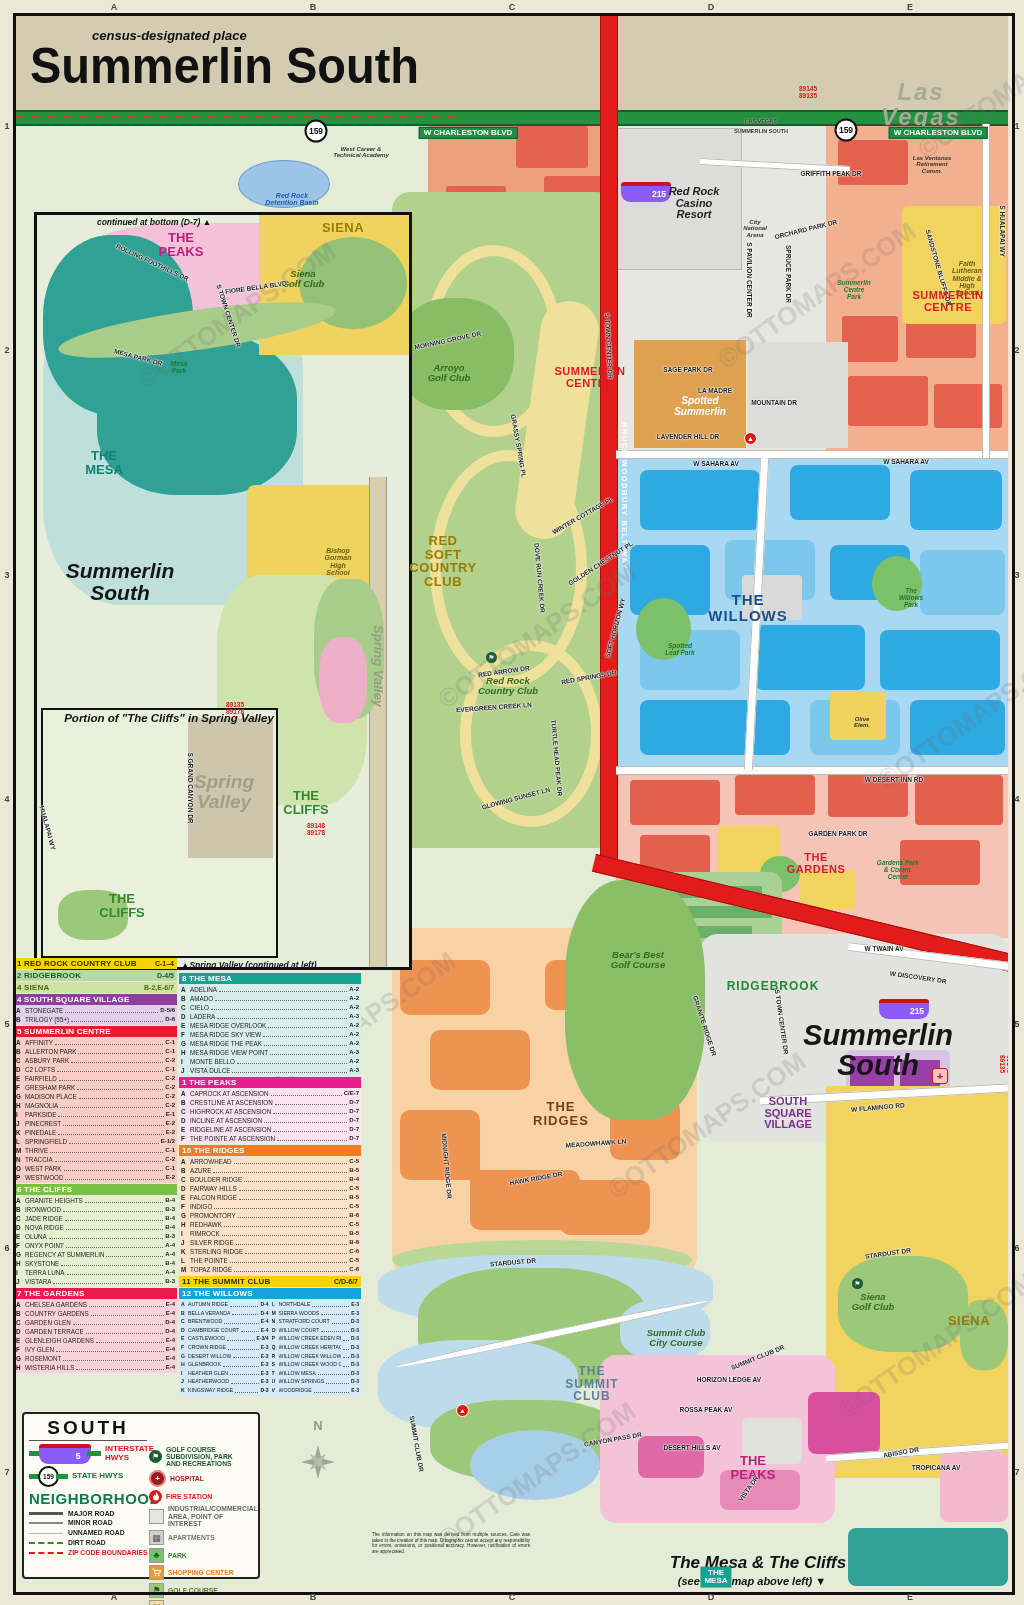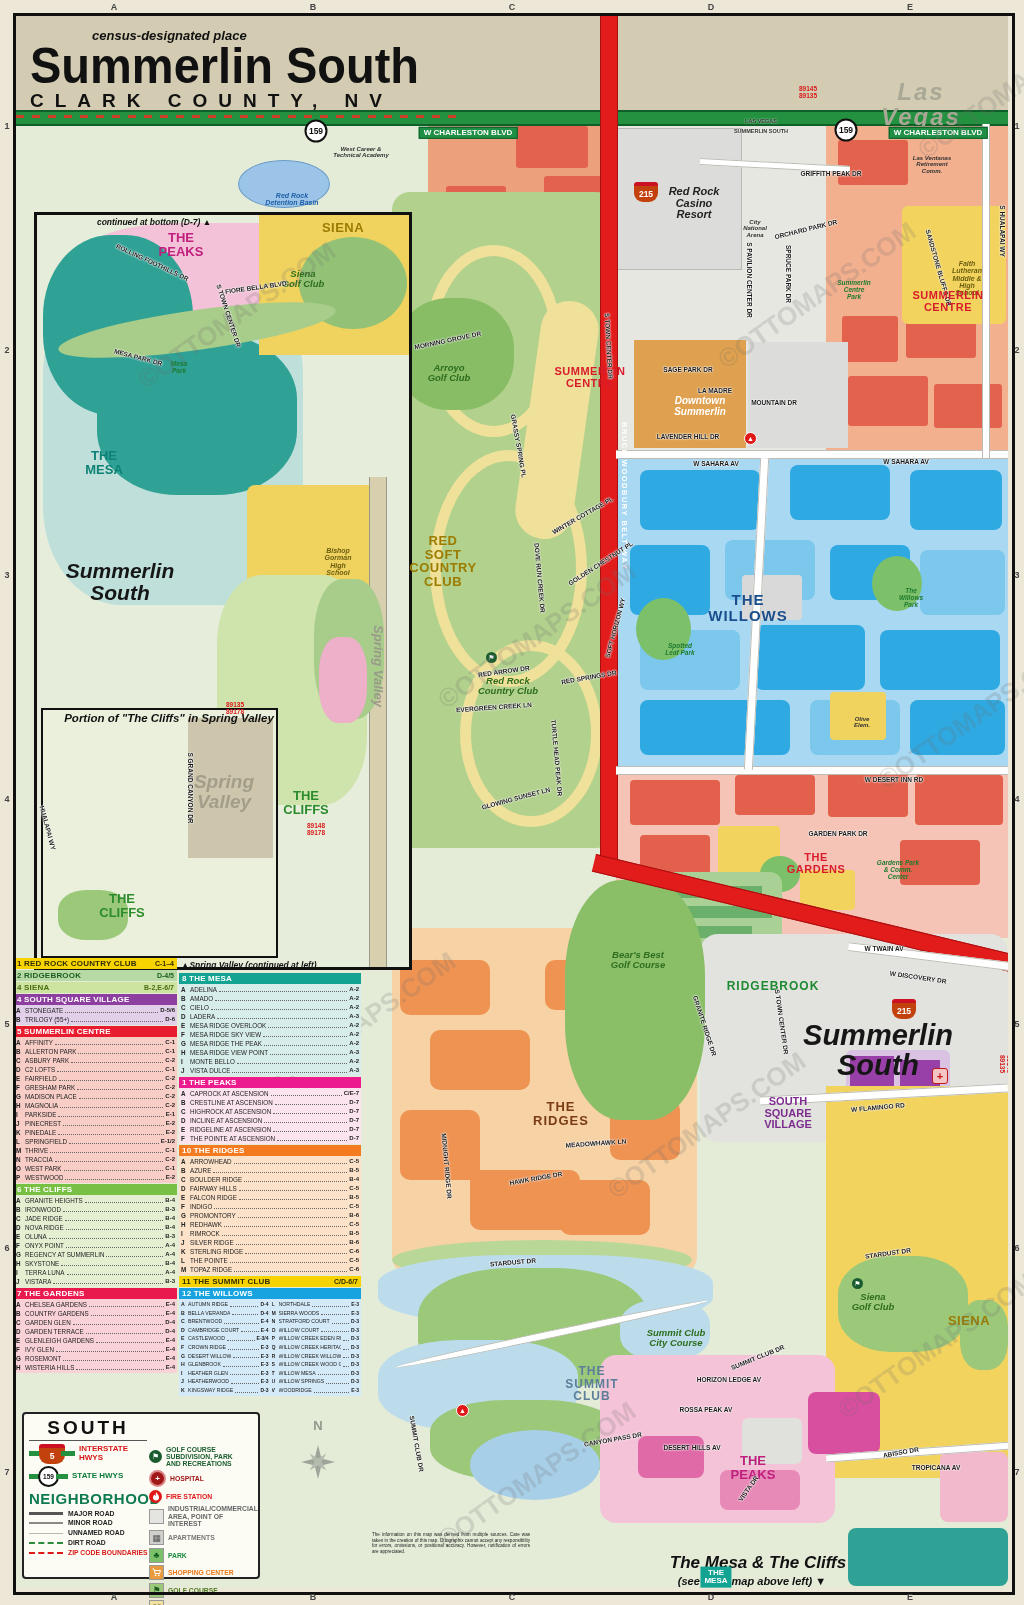--- a/index.html
+++ b/index.html
@@ -9,21 +9,21 @@
   #map-border{position:absolute;left:13px;top:13px;width:996px;height:1576px;border:3px solid #101010;pointer-events:none;z-index:40;}
   .rg{position:absolute;}
   .ring{position:absolute;background:transparent;border:11px solid #efe09a;border-radius:50%;}
   
   .ml{position:absolute;transform:translate(-50%,-50%);white-space:pre-line;text-align:center;z-index:12;line-height:1.05;}
   .road{font-size:6.5px;font-weight:bold;color:#191919;text-shadow:0 0 2px #fff,0 0 2px #fff,0 0 1px #fff;white-space:pre;}
   .tiny-bound{font-size:5.5px;font-weight:bold;color:#333;text-shadow:0 0 2px #fff;}
   .green-bar{background:#1f8f45;border:1px solid #0c5c28;color:#fff;font-weight:bold;font-size:8px;padding:1px 4px;white-space:nowrap;}
   .beltway{color:#fff;font-weight:bold;font-size:7.5px;letter-spacing:1.5px;white-space:nowrap;}
   .shield-state{background:#fff;border:2px solid #111;border-radius:50%;width:19px;height:19px;display:flex;align-items:center;justify-content:center;font-size:8.5px;font-weight:bold;color:#111;}
-  .shield-int{width:24px;height:16px;background:#c2410c;color:#fff;font-weight:bold;font-size:8.5px;border-radius:3px 3px 9px 9px;border-top:4px solid #cc1122;display:flex;align-items:center;justify-content:center;}
+  .shield-int{width:24px;height:16px;background:#8b5cf6;color:#fff;font-weight:bold;font-size:8.5px;border-radius:3px 3px 9px 9px;border-top:4px solid #cc1122;display:flex;align-items:center;justify-content:center;padding-left:26px;}
   .gray-big{font-size:24px;font-weight:bold;font-style:italic;color:#a9a896;letter-spacing:2px;}
   .gray-big2{font-size:19px;font-weight:bold;font-style:italic;color:#a29e8a;}
   .gray-vert{font-size:13px;font-weight:bold;font-style:italic;color:#9a9a8a;white-space:nowrap;}
   .bigarea{font-size:29px;font-weight:bold;font-style:italic;color:#161616;}
   .bigarea2{font-size:21px;font-weight:bold;font-style:italic;color:#161616;}
   .area-red{font-size:11px;font-weight:bold;color:#d81c2c;letter-spacing:.5px;}
   .area-green{font-size:12px;font-weight:bold;color:#1e8a32;letter-spacing:1px;}
   .area-green-big{font-size:13px;font-weight:bold;color:#2c8c2c;}
   .area-gold-big{font-size:13px;font-weight:bold;color:#9c7c00;letter-spacing:.5px;}
   .area-teal-big{font-size:13px;font-weight:bold;color:#0d8276;}
@@ -277,21 +277,21 @@
         <span class="ml road" style="left: 733px; top: 264px; transform: translate(-50%, -50%) rotate(90deg);">S PAVILION CENTER DR</span>
         <span class="ml road" style="left: 986px; top: 215px; transform: translate(-50%, -50%) rotate(90deg);">S HUALAPAI WY</span>
         <span class="ml road" style="left: 922px; top: 252px; transform: translate(-50%, -50%) rotate(74deg);">SANDSTONE BLUFFS DR</span>
         <span class="ml area-red" style="left: 574px; top: 362px;">SUMMERLIN
 CENTRE</span>
         <span class="ml area-red" style="left: 932px; top: 286px;">SUMMERLIN
 CENTRE</span>
         <span class="ml park-lbl" style="left: 838px; top: 274px;">Summerlin
 Centre
 Park</span>
-        <span class="ml dtls" style="left: 684px; top: 390px;">Downtown
+        <span class="ml dtls" style="left: 684px; top: 390px;">Spotted
 Summerlin</span>
         <span class="ml road" style="left: 699px; top: 375px;">LA MADRE</span>
         <span class="ml road" style="left: 672px; top: 354px;">SAGE PARK DR</span>
         <span class="ml road" style="left: 672px; top: 421px;">LAVENDER HILL DR</span>
         <span class="ml road" style="left: 758px; top: 387px;">MOUNTAIN DR</span>
         <span class="ml road" style="left: 700px; top: 448px;">W SAHARA AV</span>
         <span class="ml road" style="left: 890px; top: 446px;">W SAHARA AV</span>
         <span class="ml beltway" style="left: 608px; top: 480px; transform: translate(-50%, -50%) rotate(90deg);">BRUCE WOODBURY BELT WAY</span>
         <span class="ml area-willows" style="left: 732px; top: 592px;">THE
 WILLOWS</span>
@@ -410,21 +410,20 @@
         <span class="ml zip" style="left: 300px; top: 813px;">89148
 89178</span>
         <span class="ml zip" style="left: 990px; top: 1048px; transform: translate(-50%, -50%) rotate(90deg);">89148
 89135</span>
       </div>
   </div>
 
   <div id="title">
     <div class="pre">census-designated place</div>
     <div class="main">Summerlin South</div>
-    <div class="sub">CLARK COUNTY, NV</div>
   </div>
 
   <div id="index-col1">
       <div class="grp">
         <div class="grp-h" style="background: rgb(247, 212, 0); color: rgb(51, 47, 0);">
           <span class="gnm">1 RED ROCK COUNTRY CLUB</span>
           <span class="gref">C-1–4</span>
         </div>
       </div>
       <div class="grp">

